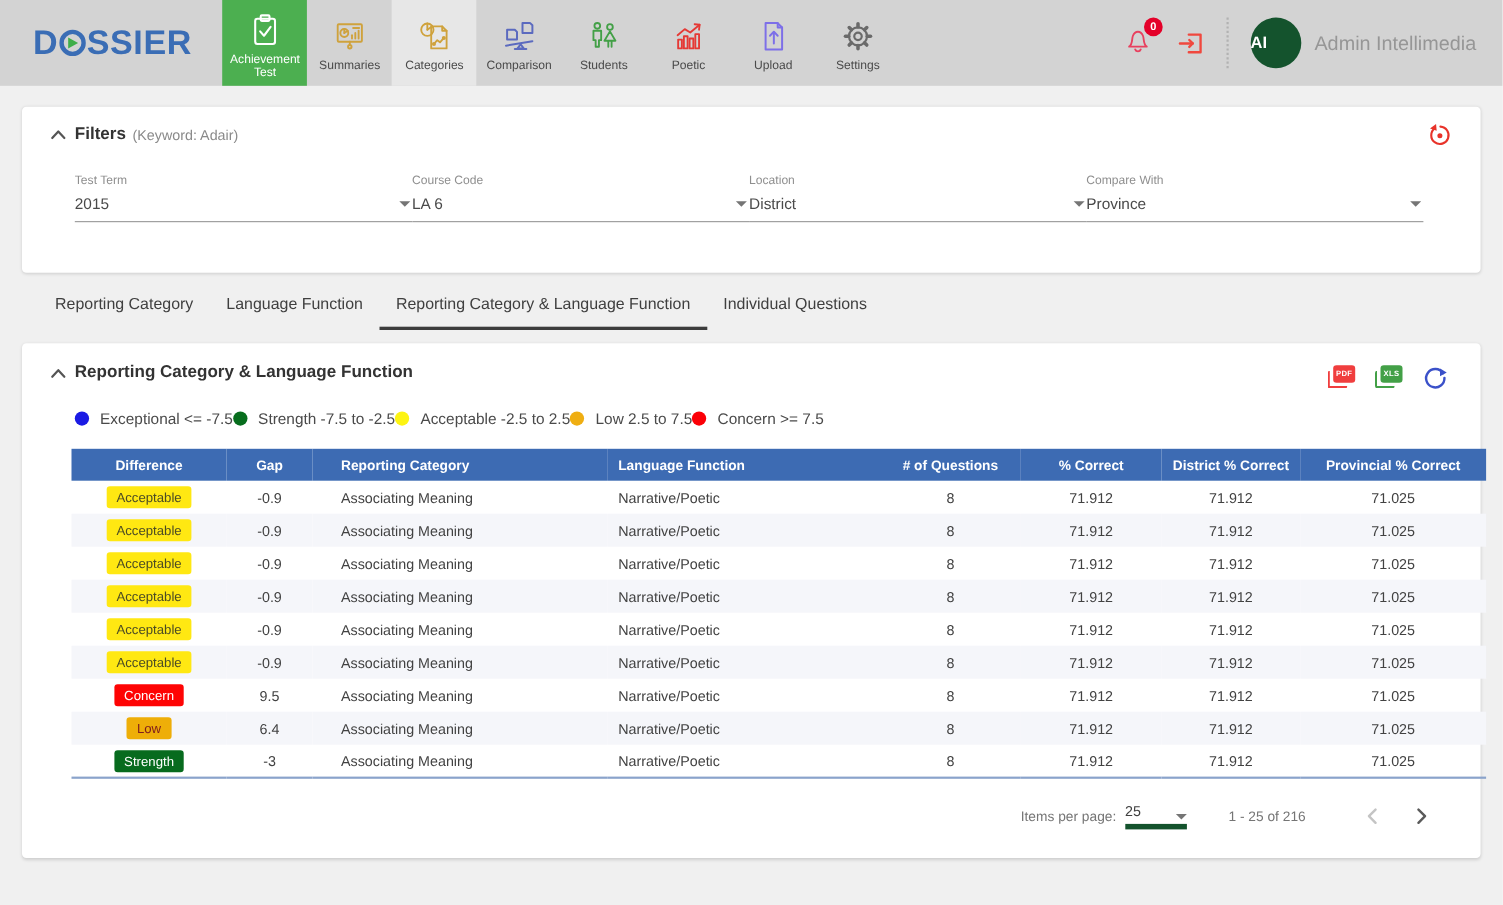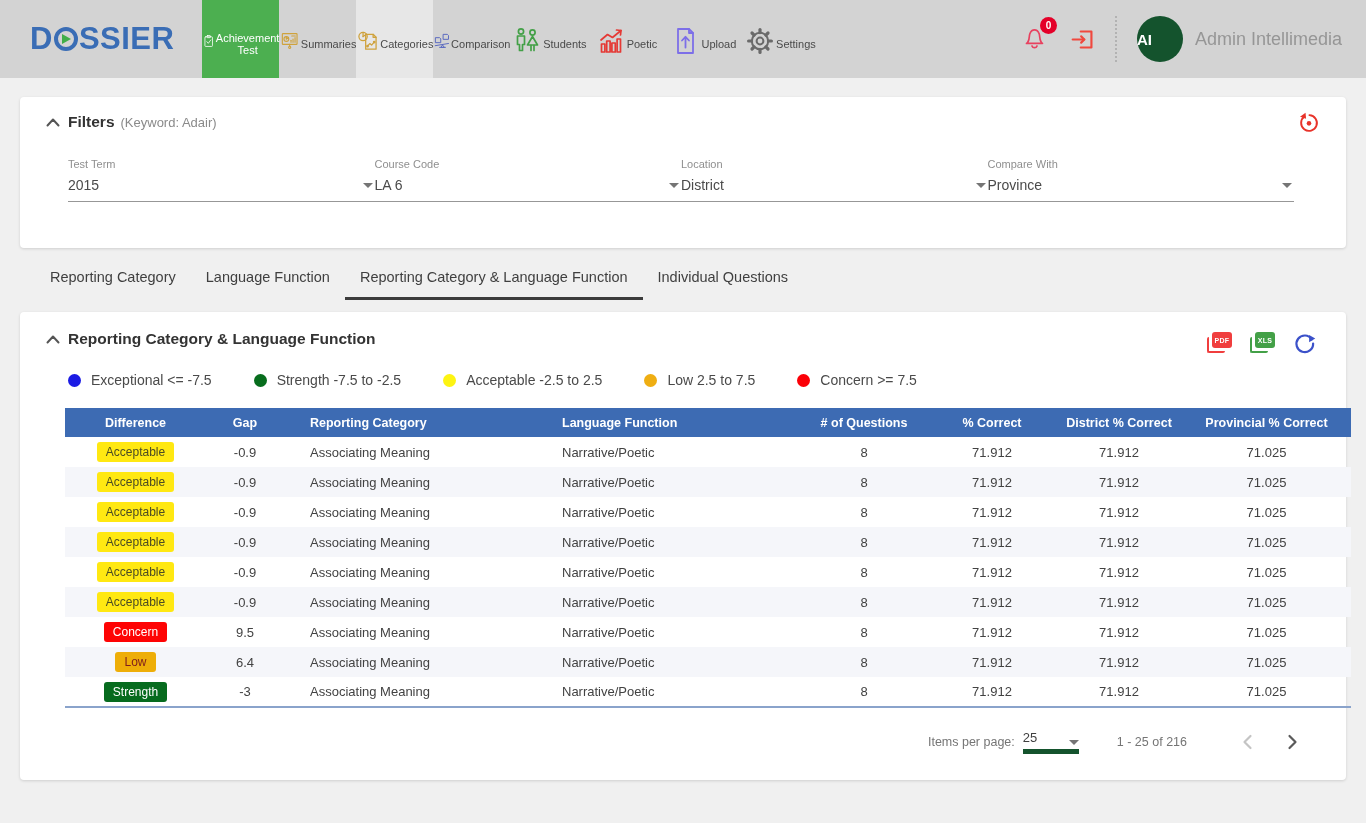--- a/index.html
+++ b/index.html
@@ -5,21 +5,21 @@
   * { margin:0; padding:0; box-sizing:border-box; }
   html,body { width:1366px; height:823px; background:#f0f0f0; font-family:"Liberation Sans", sans-serif; overflow:hidden; }
 
   
   .topbar { height:78px; background:#d3d3d3; display:flex; align-items:stretch; }
   .logo { display:flex; align-items:center; margin:0 28px 0 30px; }
   .logo-txt { font-size:31px; font-weight:bold; color:#3a6db5; letter-spacing:.5px; }
   .logo-o { display:inline-flex; align-items:center; justify-content:center; width:24px; height:24px; border:4.5px solid #3a6db5; border-radius:50%; margin:0 1px; vertical-align:-2px; }
   .logo-tri { width:0; height:0; border-left:9px solid #3fae49; border-top:5.5px solid transparent; border-bottom:5.5px solid transparent; margin-left:2px; }
   .nav { display:flex; }
-  .nav-item { width:77px; display:flex; flex-direction:row; align-items:center; justify-content:center; cursor:pointer; padding-top:4px; }
+  .nav-item { width:77px; display:flex; flex-direction:column; align-items:center; justify-content:center; cursor:pointer; padding-top:4px; }
   .nav-item .nav-label { font-size:11px; color:#4a4a4a; margin-top:5px; text-align:center; line-height:12px; }
   .nav-item.is-active { background:#4caf50; }
   .nav-item.is-active .nav-label { color:#fff; }
   .nav-item.is-selected { background:#e7e7e7; }
   .nic { width:32px; height:32px; }
   .top-right { margin-left:auto; display:flex; align-items:center; padding-right:24px; }
   .bell-wrap { position:relative; margin-right:22px; cursor:pointer; }
   .bell-badge { position:absolute; top:-7px; right:-9px; min-width:17px; height:17px; border-radius:50%; background:#e40029; color:#fff; font-size:10px; font-weight:bold; display:flex; align-items:center; justify-content:center; }
   .logout-wrap { cursor:pointer; margin-right:20px; display:flex; }
   .vdivider { border-left:2px dotted #b2b2b2; height:46px; margin-right:20px; }
@@ -49,21 +49,21 @@
   
   .main-card { margin-top:12px; padding:18px 25px 18px 20px; position:relative; }
   .panel-icons { position:absolute; right:30px; top:20px; display:flex; align-items:center; gap:18px; }
   .fic { position:relative; width:25px; height:23px; cursor:pointer; }
   .fic .sq { position:absolute; right:0; top:0; width:20px; height:16px; border-radius:3px; color:#fff; font-size:7px; font-weight:bold; display:flex; align-items:center; justify-content:center; letter-spacing:.3px; }
   .fic::after { content:""; position:absolute; left:0; top:5px; width:16px; height:14px; border-left:2px solid; border-bottom:2px solid; border-radius:2px; }
   .fic-pdf .sq { background:#f03e3e; } .fic-pdf::after { border-color:#f03e3e; }
   .fic-xls .sq { background:#43a047; } .fic-xls::after { border-color:#43a047; }
   .refresh-btn { background:none; border:none; cursor:pointer; display:flex; }
 
-  .legend { display:flex; margin:24px 0 0 28px; gap:42px; }
+  .legend { display:flex; margin:24px 0 0 28px; }
   .legend-item { display:flex; align-items:center; }
   .dot { width:13px; height:13px; border-radius:50%; margin-right:10px; flex:0 0 auto; }
   .legend-label { font-size:14px; color:#4a4a4a; }
 
   table.tbl { width:1286px; margin:20px 0 0 25px; border-collapse:collapse; table-layout:fixed; border-bottom:2px solid #8aa3cb; }
   .tbl th { background:#3d6bb3; color:#fff; font-size:12.5px; font-weight:bold; height:29px; }
   .tbl td { font-size:13px; color:#424242; height:30px; }
   .tbl tr:nth-child(even) td { background:#f5f6fa; }
   .c-center { text-align:center; }
   .c-left3 { text-align:left; padding-left:26px; }

